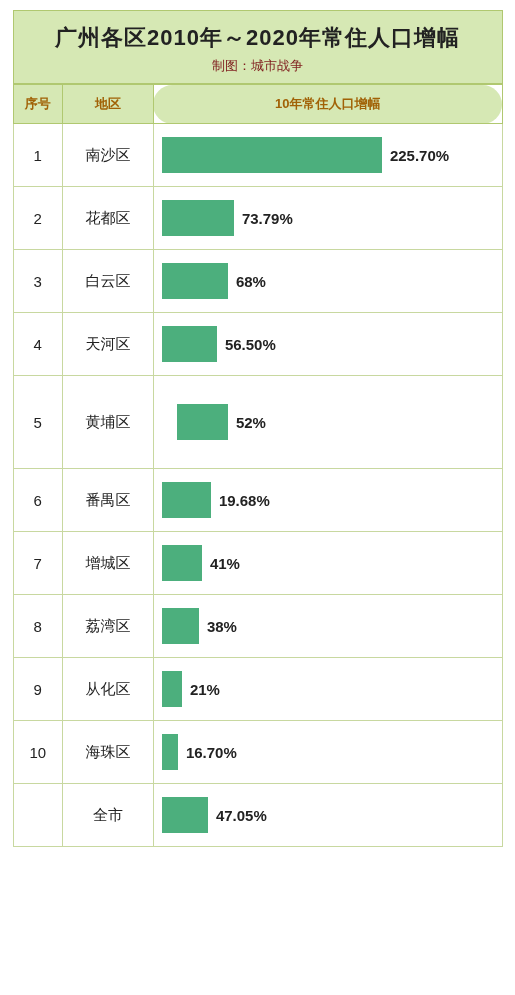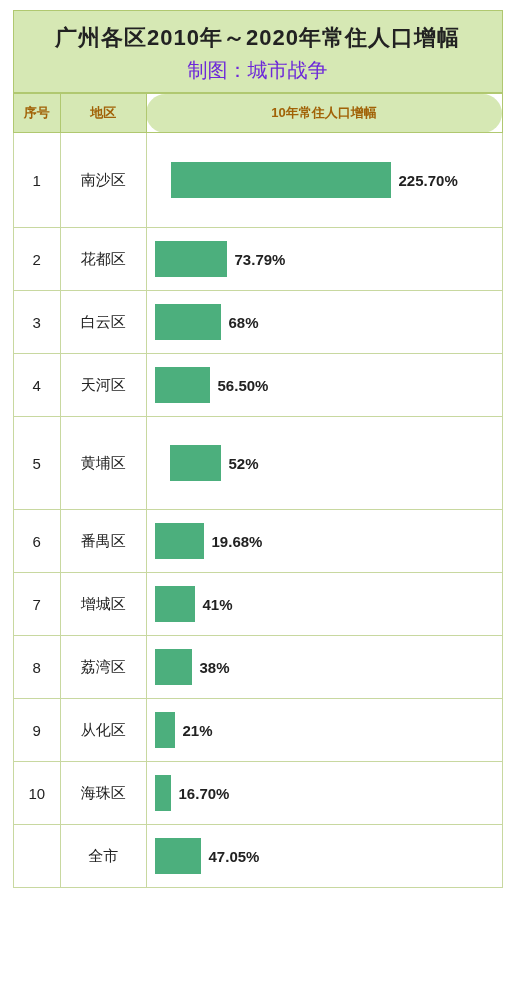--- a/index.html
+++ b/index.html
@@ -22,22 +22,22 @@
       padding: 12px 10px 8px;
       text-align: center;
     }
     .main-title {
       font-size: 22px;
       font-weight: bold;
       color: #222;
       letter-spacing: 1px;
     }
     .sub-title {
-      font-size: 20px;
-      color: #6d28d9;
+      font-size: 13px;
+      color: #7f1d1d;
       margin-top: 4px;
     }
     table {
       width: 100%;
       border-collapse: collapse;
       border: 1.5px solid #b0c870;
     }
     thead tr th {
       background: #d6e8b4;
       border: 1px solid #b0c870;
@@ -102,21 +102,21 @@
       <tr>
         <th class="col-num">序号</th>
         <th class="col-area">地区</th>
         <th class="col-bar">10年常住人口增幅</th>
       </tr>
     </thead>
     <tbody id="table-body">
     <tr>
           <td class="col-num">1</td>
           <td class="col-area">南沙区</td>
-          <td class="col-bar" style="padding: 16px;">
+          <td class="col-bar" style="padding: 0px;">
         <div class="bar-cell">
           <div class="bar-bg">
             <div class="bar-fill" style="width:220px; background:#4caf7d;"></div>
             <span class="bar-label">225.70%</span>
           </div>
         </div>
           </td>
         </tr>
         <tr>
           <td class="col-num">2</td>

